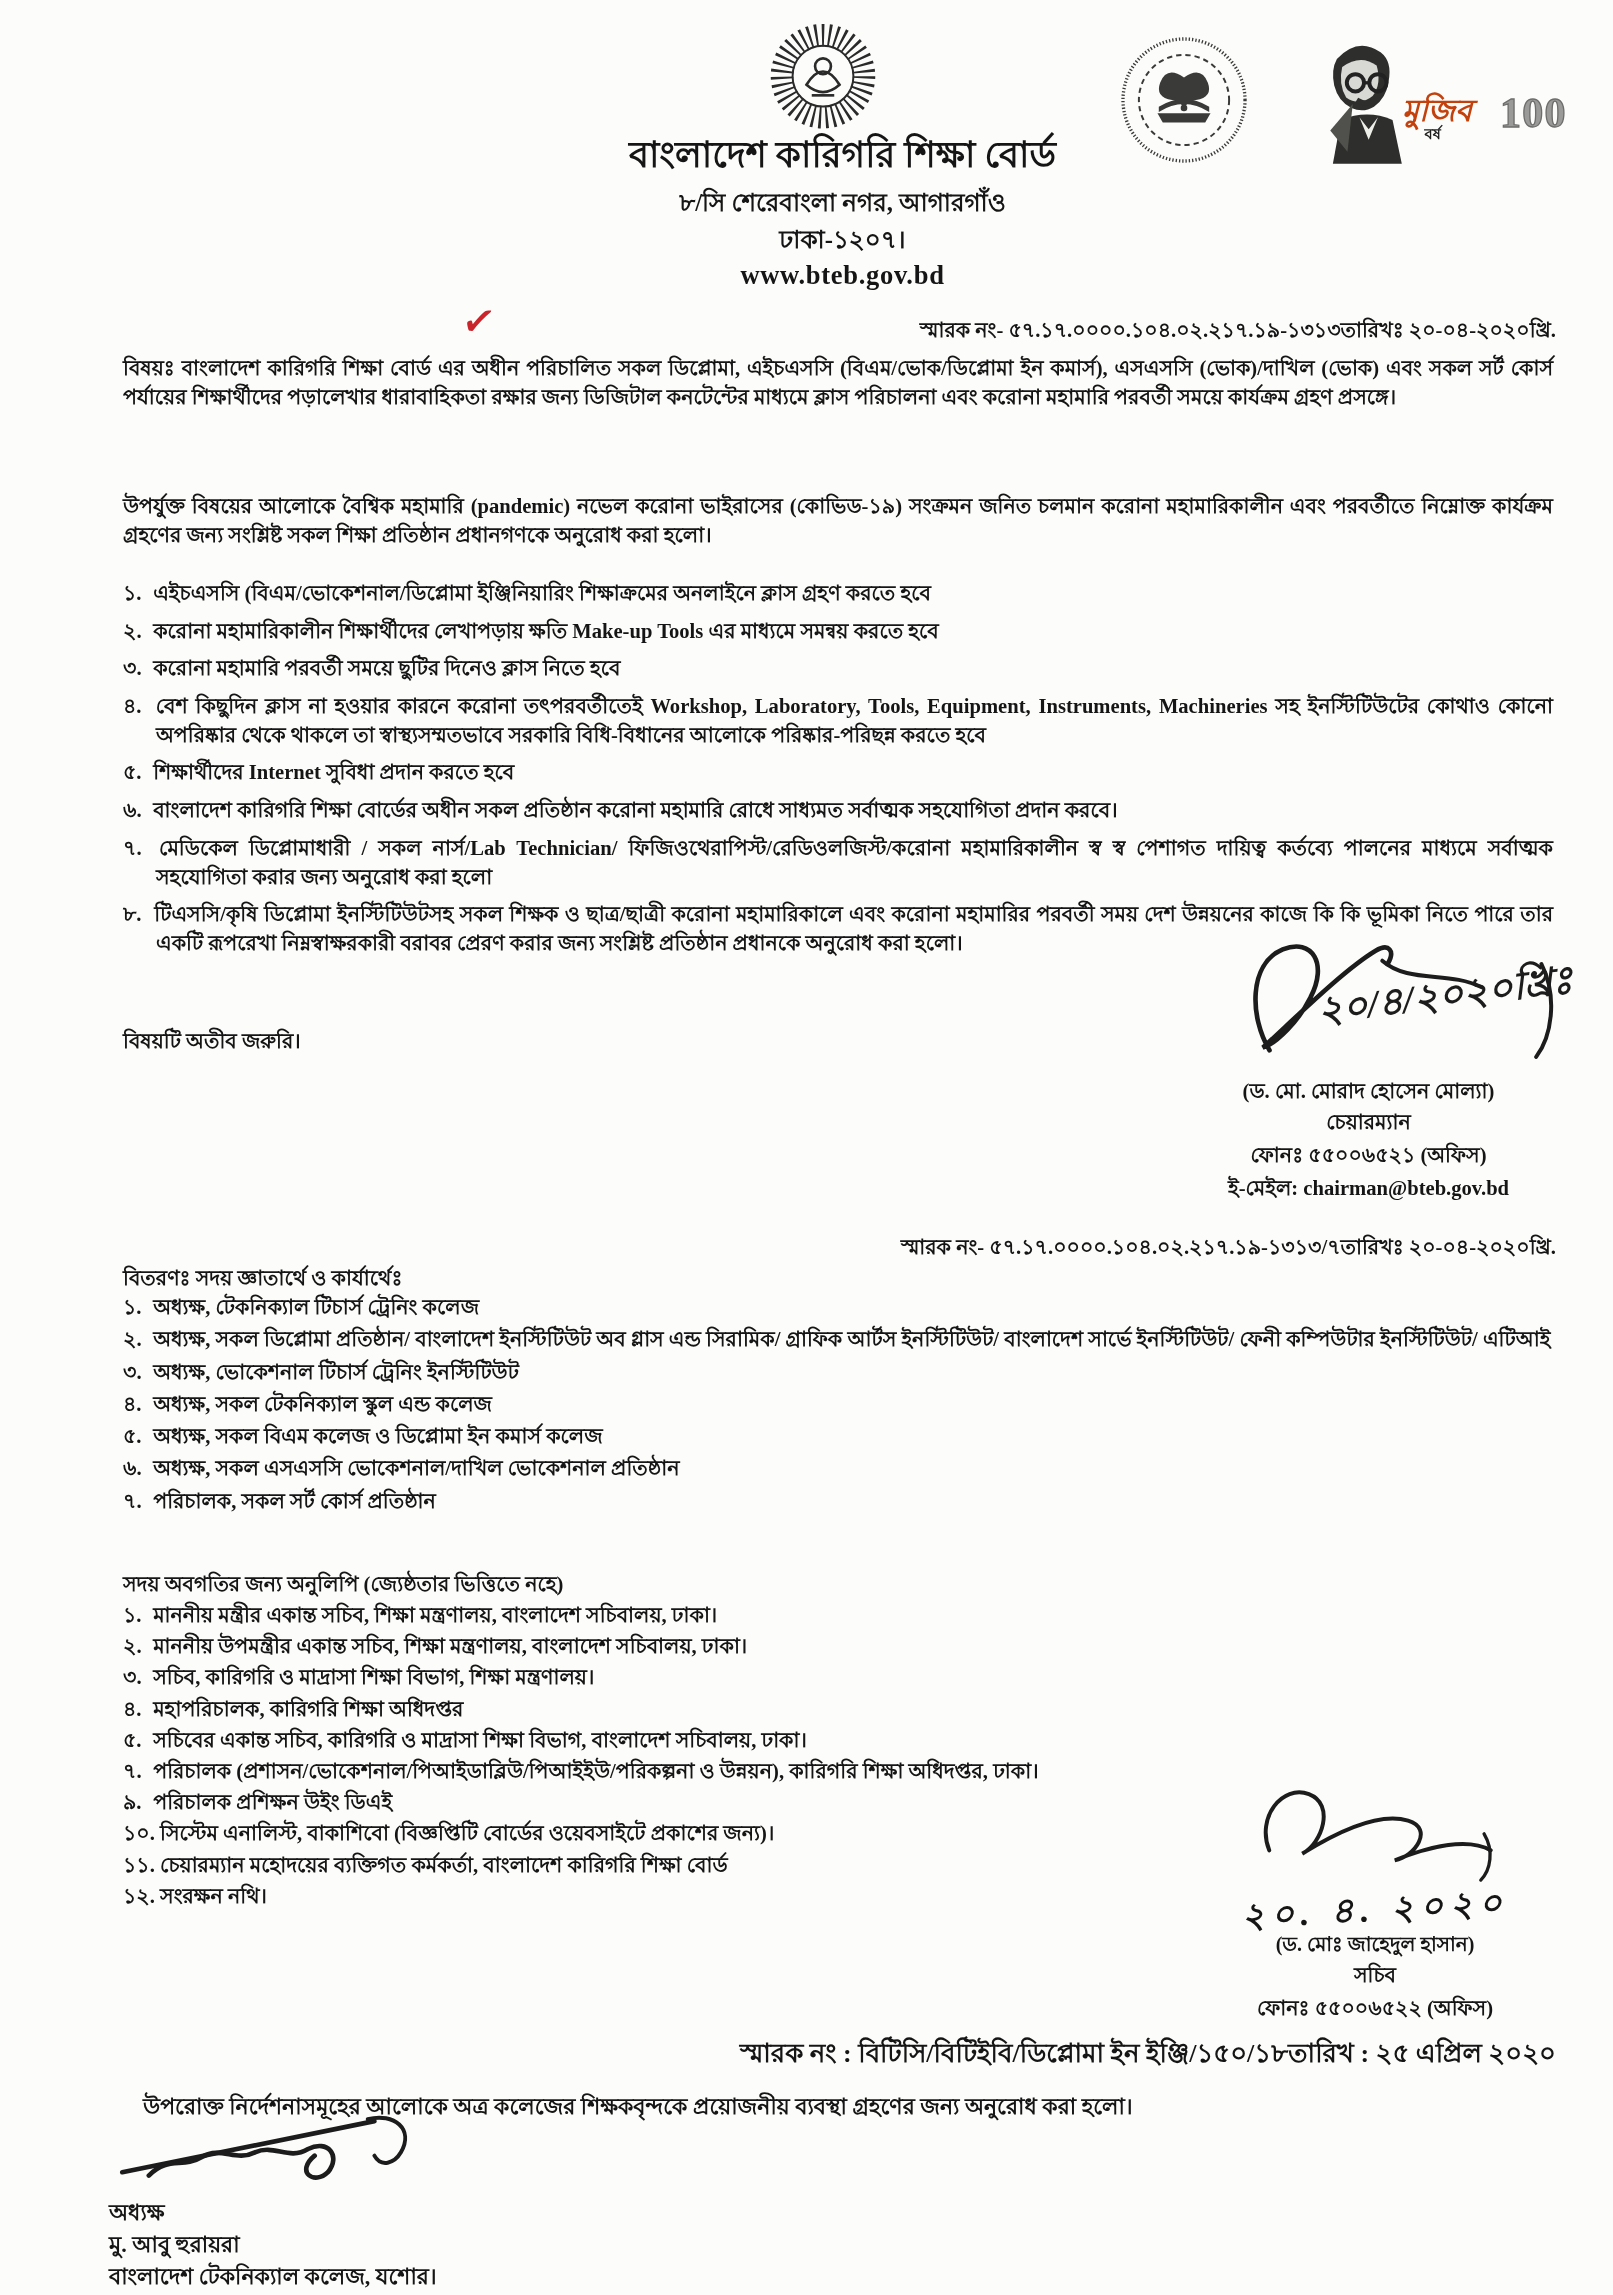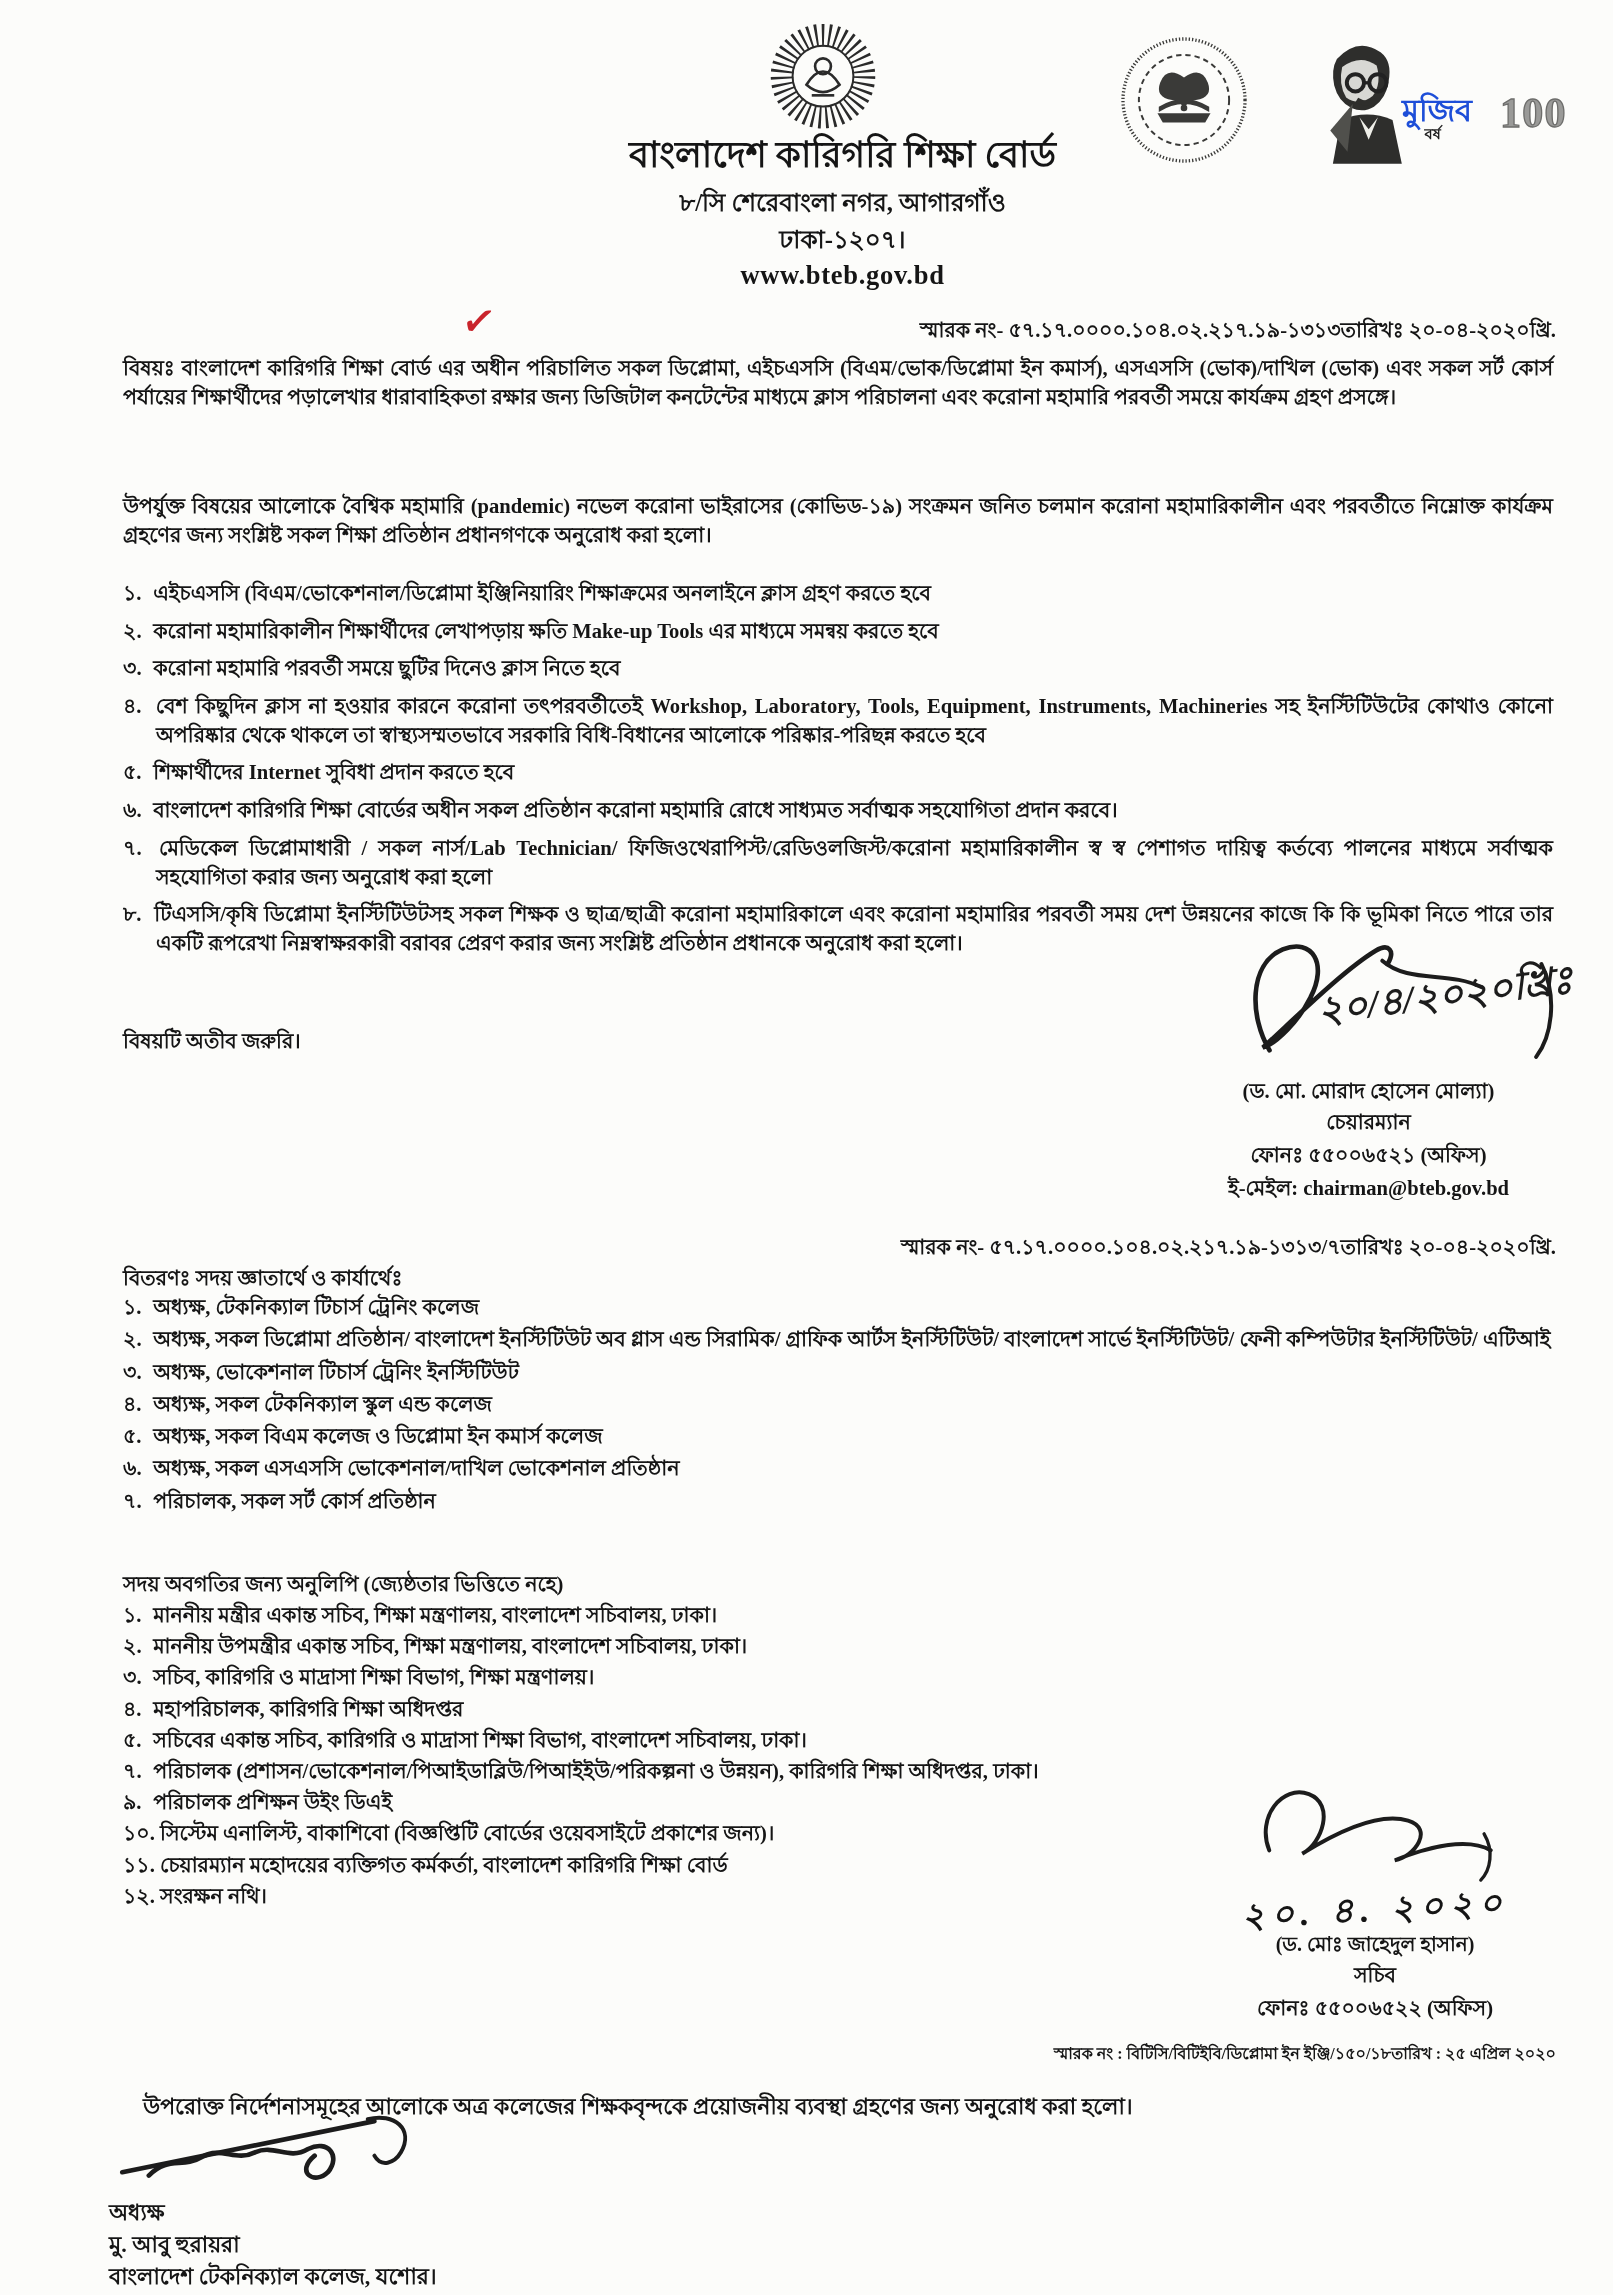--- a/index.html
+++ b/index.html
@@ -7,33 +7,33 @@
     position:relative; width:1614px; height:2295px; margin:0 auto;
     background:#fcfcfa; color:#151515; overflow:hidden;
     font-family:"Liberation Serif","DejaVu Serif",serif;
     font-weight:600; font-size:20.6px; line-height:29px;
   }
   
   .emblem-board{position:absolute; left:760px; top:12px; width:126px; height:129px;}
   .emblem-seal{position:absolute; left:1119px; top:35px; width:130px; height:130px;}
   .emblem-mujib{position:absolute; left:1317px; top:30.5px; width:219px; height:146px;}
   .mujib-text{position:absolute; left:85px; top:65px; width:133px; line-height:1;}
-  .mujib-word{font-weight:800; font-size:30.5px; color:#1d4ed8; display:inline-block;}
+  .mujib-word{font-weight:800; font-size:30.5px; color:#c2410c; display:inline-block;font-style:italic;}
   .mujib-sub{font-weight:800; font-size:14.6px; color:#1c1c1c; display:block; margin-left:22.6px; margin-top:1.3px;}
   .mujib-100{position:absolute; left:98px; top:-4px; font-size:42px; font-weight:700;
     color:#9a9a98; letter-spacing:1.3px; -webkit-text-stroke:1.3px #6d6d6b;}
   .header-center{position:absolute; left:544px; top:135px; width:597px; text-align:center;}
   .org-title{font-size:36px; line-height:41px; font-weight:800;}
   .org-addr{font-size:24.6px; line-height:38px; font-weight:700; margin-top:8px;}
   .org-city{font-size:24.6px; line-height:35px; font-weight:700;}
   .org-web{font-size:26.5px; line-height:37px; font-weight:700; letter-spacing:0.7px;}
   
   .memo-row{position:absolute; left:123px; right:58px; display:flex;
     justify-content:flex-end; align-items:baseline; font-weight:700;}
-  .memo1{top:316px;} .memo2{top:1233px;} .memo3{top:2039px; font-size:16px;}
+  .memo1{top:316px;} .memo2{top:1233px;} .memo3{top:2039px; font-size:26px;}
   .red-check{position:absolute; left:467px; top:307px; width:22.6px; height:29px; color:#c9242b;
     font-size:30.5px; font-weight:700; transform:rotate(8deg); line-height:29px;}
   
   .subject{position:absolute; left:123px; right:61px; top:354px; font-weight:800; text-align:justify;}
   .intro{position:absolute; left:123px; right:61px; top:492px; text-align:justify;}
   .directives{position:absolute; left:123px; right:61px; top:579px;}
   .li{padding-left:33px; text-indent:-33px; margin-bottom:8.6px; text-align:justify;}
   .num{display:inline-block; min-width:25px; text-indent:0; font-weight:700;}
   .latin{font-family:Liberation Serif, serif;}
   .urgent{position:absolute; left:123px; top:1027px; font-weight:800;}

